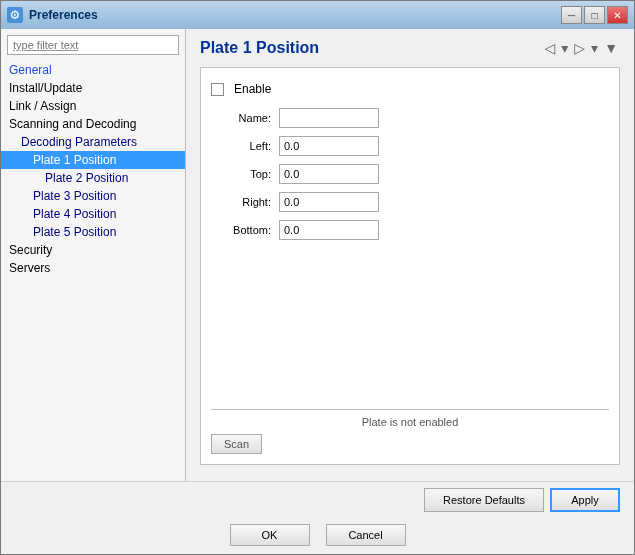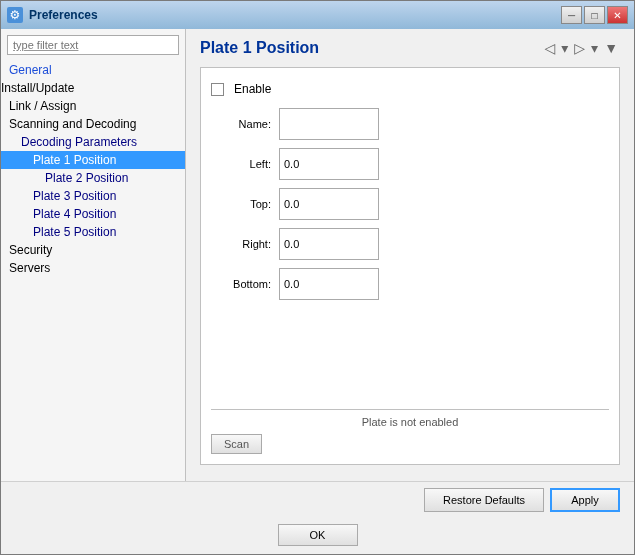--- a/index.html
+++ b/index.html
@@ -157,21 +157,21 @@
 
     .form-row label {
       width: 60px;
       text-align: right;
       margin-right: 8px;
       font-size: 11px;
     }
 
     .form-input {
       width: 100px;
-      height: 32px;
+      height: 20px;
       border: 1px solid #aaa;
       padding: 2px 4px;
       font-size: 11px;
       background: white;
     }
 
     .enable-row {
       display: flex;
       align-items: center;
       gap: 10px;
@@ -267,21 +267,21 @@
     </div>
   </div>
 
   <div class="content-area">
 
     <div class="sidebar">
       <input class="filter-input" type="text" placeholder="type filter text" style="">
 
       <div id="nav-items">
           <div style="padding: 2px 8px; cursor: pointer; white-space: nowrap; color: #1d4ed8;">General</div>
-          <div style="padding: 2px 0; cursor: pointer; white-space: nowrap; color: rgb(0, 0, 0);">Install/Update</div>
+          <div style="padding: 2px 8px; cursor: pointer; white-space: nowrap; color: rgb(0, 0, 0);">Install/Update</div>
           <div style="padding: 2px 8px; cursor: pointer; white-space: nowrap; color: rgb(0, 0, 0);">Link / Assign</div>
           <div style="padding: 2px 8px; cursor: pointer; white-space: nowrap; color: rgb(0, 0, 0);">Scanning and Decoding</div>
           <div style="padding: 2px 8px 2px 20px; cursor: pointer; white-space: nowrap; color: rgb(0, 0, 128);">Decoding Parameters</div>
           <div style="padding: 2px 8px 2px 32px; cursor: pointer; white-space: nowrap; background: rgb(51, 153, 255); color: white;">Plate 1 Position</div>
           <div style="padding: 2px 8px 2px 32px; cursor: pointer; white-space: nowrap; color: rgb(0, 0, 128); margin-left: 12px;">Plate 2 Position</div>
           <div style="padding: 2px 8px 2px 32px; cursor: pointer; white-space: nowrap; color: rgb(0, 0, 128);">Plate 3 Position</div>
           <div style="padding: 2px 8px 2px 32px; cursor: pointer; white-space: nowrap; color: rgb(0, 0, 128);">Plate 4 Position</div>
           <div style="padding: 2px 8px 2px 32px; cursor: pointer; white-space: nowrap; color: rgb(0, 0, 128);">Plate 5 Position</div>
           <div style="padding: 2px 8px; cursor: pointer; white-space: nowrap; color: rgb(0, 0, 0);">Security</div>
           <div style="padding: 2px 8px; cursor: pointer; white-space: nowrap; color: rgb(0, 0, 0);">Servers</div>
@@ -336,14 +336,15 @@
     </div>
   </div>
 
   <div class="bottom-buttons">
     <button class="btn">Restore Defaults</button>
     <button class="btn apply">Apply</button>
   </div>
 
   <div class="dialog-buttons">
     <button class="dialog-btn">OK</button>
+    <button class="dialog-btn">Cancel</button>
   </div>
 </div>
 
 </body></html>

